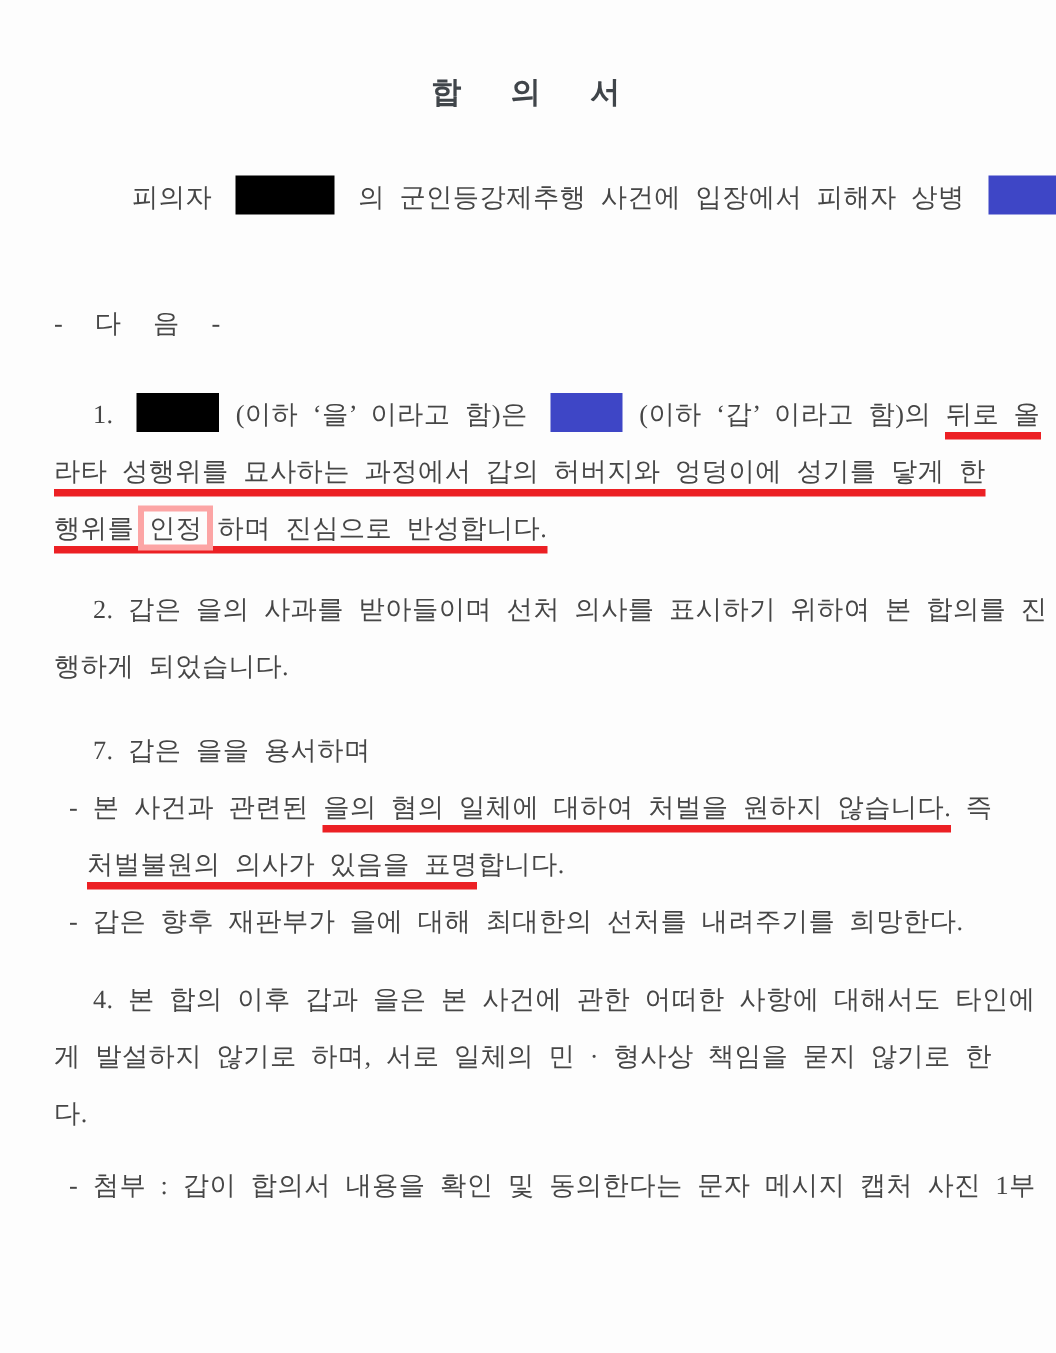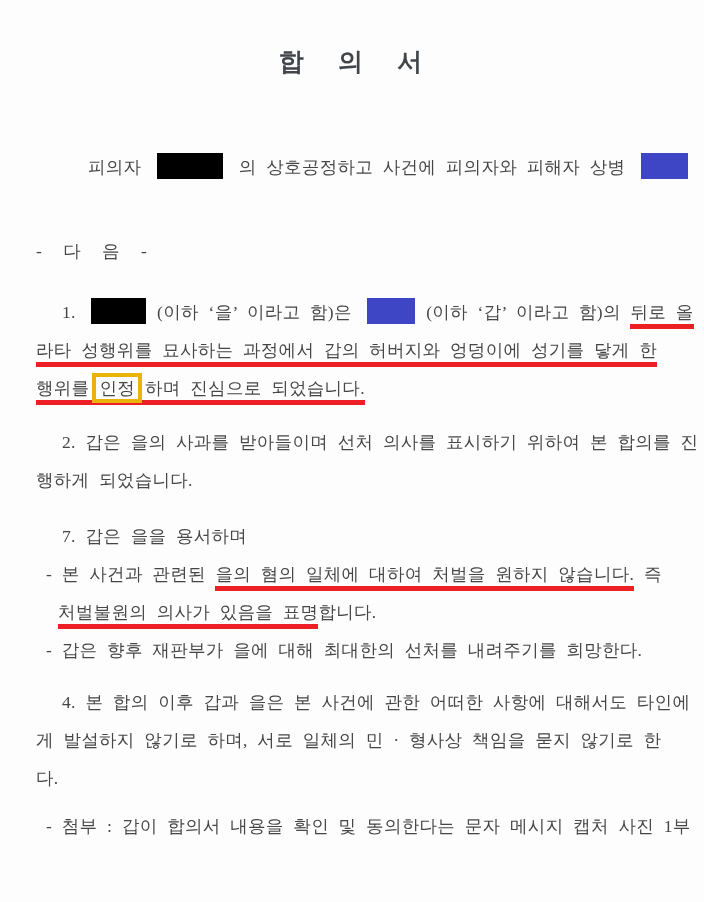--- a/index.html
+++ b/index.html
@@ -18,28 +18,28 @@
   .ln {
     line-height:38px;
     height:38px;
     white-space:nowrap;
     word-spacing:5px;
     letter-spacing:0.3px;
   }
   
   .title-row {
     text-align:center;
-    font-size:25px;
+    font-size:20px;
     line-height:36px;
     height:36px;
     font-weight:600;
     color:#40454a;
     word-spacing:22px;
     letter-spacing:3px;
-    margin-bottom:68px;
+    margin-bottom:32px;
   }
   
   .p-intro   { margin-bottom:46px; }
   .daum-row  { margin-bottom:23px; text-align:left; word-spacing:15px; letter-spacing:1px; }
   .item-1    { margin-bottom:16px; }
   .item-2    { margin-bottom:18px; }
   .item-3    { margin-bottom:14px; }
   .item-4    { margin-bottom:10px; }
   
   .ind-para  { padding-left:52px; }
@@ -57,58 +57,58 @@
   .w66 { width:66px; } .w47 { width:47px; }
   .w55 { width:55px; } .w48 { width:48px; }
   .mx  { margin:0 6px; }
   .ml  { margin-left:6px; margin-right:1px; }
   
   .rl {
     border-bottom:5px solid #ec2024;
     padding-bottom:2px;
   }
   .rbox {
-    border:4px solid #eab308;
+    border:4px solid #fca5a5;
     padding:1px 3px;
     margin:0 3px;
   }
 </style>
 </head>
 <body>
 
 <div class="page">
 
   <div class="title-row">합 의 서</div>
 
   <div class="p-intro">
     <div class="ln ind-para">
       <span>피의자</span>
       <span class="redact r-black w66 mx"></span>
-      <span>의 상호공정하고 사건에 피의자와 피해자 상병</span>
+      <span>의 군인등강제추행 사건에 입장에서 피해자 상병</span>
       <span class="redact r-blue w47 ml"></span>
       
     </div>
   </div>
 
   <div class="ln daum-row">- 다 음 -</div>
 
   <div class="item-1">
     <div class="ln ind-num">
       <span>1.</span>
       <span class="redact r-black w55 ml"></span>
       <span>(이하 ‘을’ 이라고 함)은</span>
       <span class="redact r-blue w48 ml"></span>
       <span>(이하 ‘갑’ 이라고 함)의</span>
       <span class="rl">뒤로 올</span>
     </div>
     <div class="ln">
       <span class="rl">라타 성행위를 묘사하는 과정에서 갑의 허버지와 엉덩이에 성기를 닿게 한</span>
     </div>
     <div class="ln">
-      <span class="rl"><span>행위를</span><span class="rbox">인정</span><span>하며 진심으로 되었습니다.</span></span>
+      <span class="rl"><span>행위를</span><span class="rbox">인정</span><span>하며 진심으로 반성합니다.</span></span>
     </div>
   </div>
 
   <div class="item-2">
     <div class="ln ind-num">2. 갑은 을의 사과를 받아들이며 선처 의사를 표시하기 위하여 본 합의를 진</div>
     <div class="ln">행하게 되었습니다.</div>
   </div>
 
   <div class="item-3">
     <div class="ln ind-num">7. 갑은 을을 용서하며</div>

